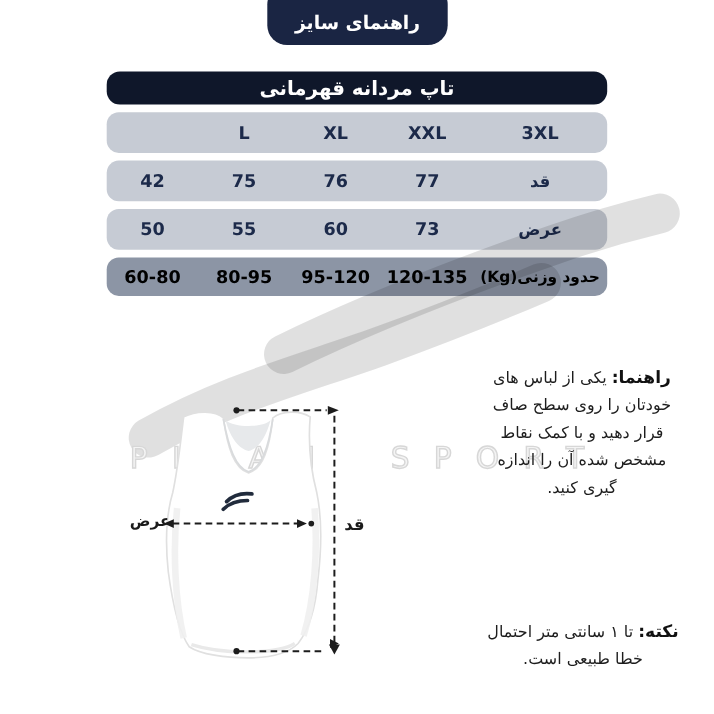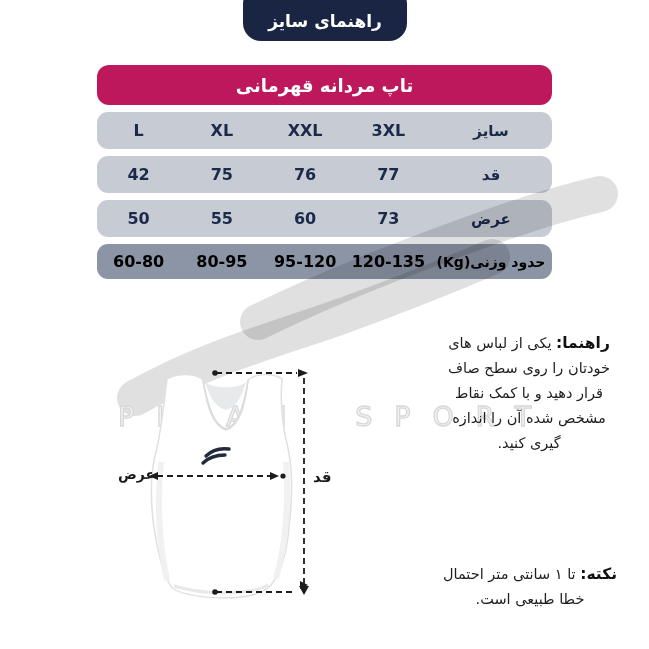--- a/index.html
+++ b/index.html
@@ -15,21 +15,21 @@
     position:absolute;left:243px;top:-14px;width:164px;height:55px;
     background:#1a2543;border-radius:18px;
     display:flex;align-items:center;justify-content:center;
     padding-top:14px;box-sizing:border-box;z-index:4;
   }
   .banner span{color:#fff;font-weight:bold;font-size:17px;}
 
   
   .table-wrap{position:absolute;left:97px;top:65px;width:455px;z-index:1;}
   .tbl-header{
-    height:40px;background:#be185d;border-radius:12px;
+    height:30px;background:#0f172a;border-radius:12px;
     display:flex;align-items:center;justify-content:center;
   }
   .tbl-header span{color:#fff;font-weight:bold;font-size:18px;}
   .tbl-row{
     margin-top:7px;border-radius:11px;background:#c6cbd4;
     display:grid;direction:rtl;grid-template-columns:122px 1fr 1fr 1fr 1fr;
     align-items:center;height:37px;
   }
   .tbl-row.last{background:#8c95a5;height:35px;}
   .cell{ text-align:center;font-weight:bold;font-size:16px;color:#1c2a4a;}
@@ -71,21 +71,20 @@
   <div class="banner">
     <span dir="rtl">راهنمای سایز</span>
   </div>
 
   <div class="table-wrap">
     <div class="tbl-header">
       <span dir="rtl">تاپ مردانه قهرمانی</span>
     </div>
 
     <div class="tbl-row">
-      <div class="cell lbl" dir="rtl">سایز</div>
       <div class="cell">3XL</div>
       <div class="cell">XXL</div>
       <div class="cell">XL</div>
       <div class="cell">L</div>
     </div>
 
     <div class="tbl-row">
       <div class="cell lbl" dir="rtl">قد</div>
       <div class="cell">77</div>
       <div class="cell">76</div>

